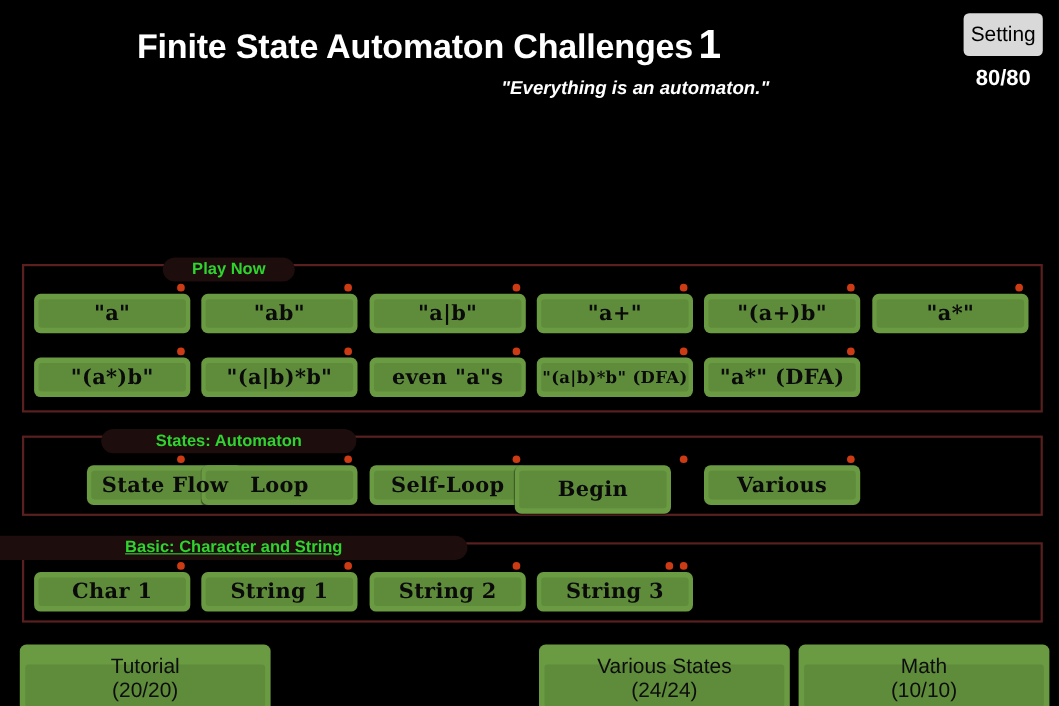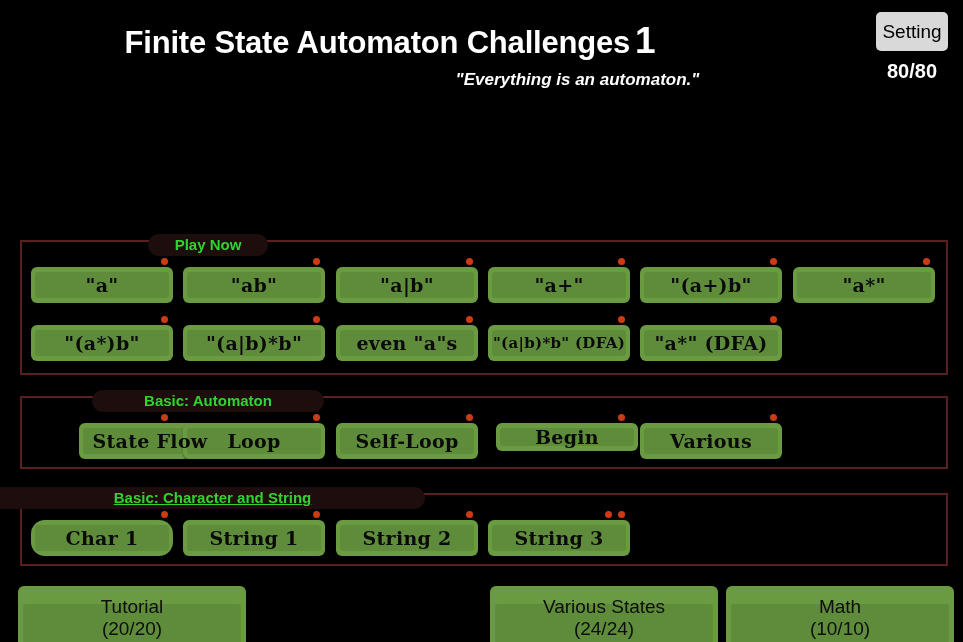--- a/index.html
+++ b/index.html
@@ -248,49 +248,49 @@
         <div class="inner"></div>
         <div class="label sm">"(a|b)*b" (DFA)</div>
       </div>
       <div class="dot" style="left: 618px; top: 316px;"></div>
       <div class="chal-btn" style="left: 640px; top: 325px; width: 142px; height: 36px;">
         <div class="inner"></div>
         <div class="label">"a*" (DFA)</div>
       </div>
       <div class="dot" style="left: 770px; top: 316px;"></div>
       <div class="section" style="left: 20px; top: 396px; width: 928px; height: 73px;"></div>
-      <div class="section-tab" style="left: 92px; top: 390px; width: 232px;">Basic: Automaton</div>
+      <div class="section-tab" style="left: 92px; top: 390px; width: 232px;">States: Automaton</div>
       <div class="chal-btn" style="left: 31px; top: 423px; width: 142px; height: 36px; margin-left: 48px;">
         <div class="inner"></div>
         <div class="label">State Flow</div>
       </div>
       <div class="dot" style="left: 161px; top: 414px;"></div>
       <div class="chal-btn" style="left: 183px; top: 423px; width: 142px; height: 36px;">
         <div class="inner"></div>
         <div class="label">Loop</div>
       </div>
       <div class="dot" style="left: 313px; top: 414px;"></div>
       <div class="chal-btn" style="left: 336px; top: 423px; width: 142px; height: 36px;">
         <div class="inner"></div>
         <div class="label">Self-Loop</div>
       </div>
       <div class="dot" style="left: 466px; top: 414px;"></div>
-      <div class="chal-btn" style="left: 496px; top: 423px; width: 142px; height: 28px; padding-left: 20px;">
+      <div class="chal-btn" style="left: 468px; top: 423px; width: 142px; height: 44px; padding-left: 20px;">
         <div class="inner"></div>
         <div class="label">Begin</div>
       </div>
       <div class="dot" style="left: 618px; top: 414px;"></div>
       <div class="chal-btn" style="left: 640px; top: 423px; width: 142px; height: 36px;">
         <div class="inner"></div>
         <div class="label">Various</div>
       </div>
       <div class="dot" style="left: 770px; top: 414px;"></div>
       <div class="section" style="left: 20px; top: 493px; width: 928px; height: 73px;"></div>
       <div class="section-tab flat-left" style="left: 0px; top: 487px; width: 425px; text-decoration: underline;">Basic: Character and String</div>
-      <div class="chal-btn" style="left: 31px; top: 520px; width: 142px; height: 36px; border-radius: 14px;">
+      <div class="chal-btn" style="left: 31px; top: 520px; width: 142px; height: 36px;">
         <div class="inner"></div>
         <div class="label">Char 1</div>
       </div>
       <div class="dot" style="left: 161px; top: 511px;"></div>
       <div class="chal-btn" style="left: 183px; top: 520px; width: 142px; height: 36px;">
         <div class="inner"></div>
         <div class="label">String 1</div>
       </div>
       <div class="dot" style="left: 313px; top: 511px;"></div>
       <div class="chal-btn" style="left: 336px; top: 520px; width: 142px; height: 36px;">

